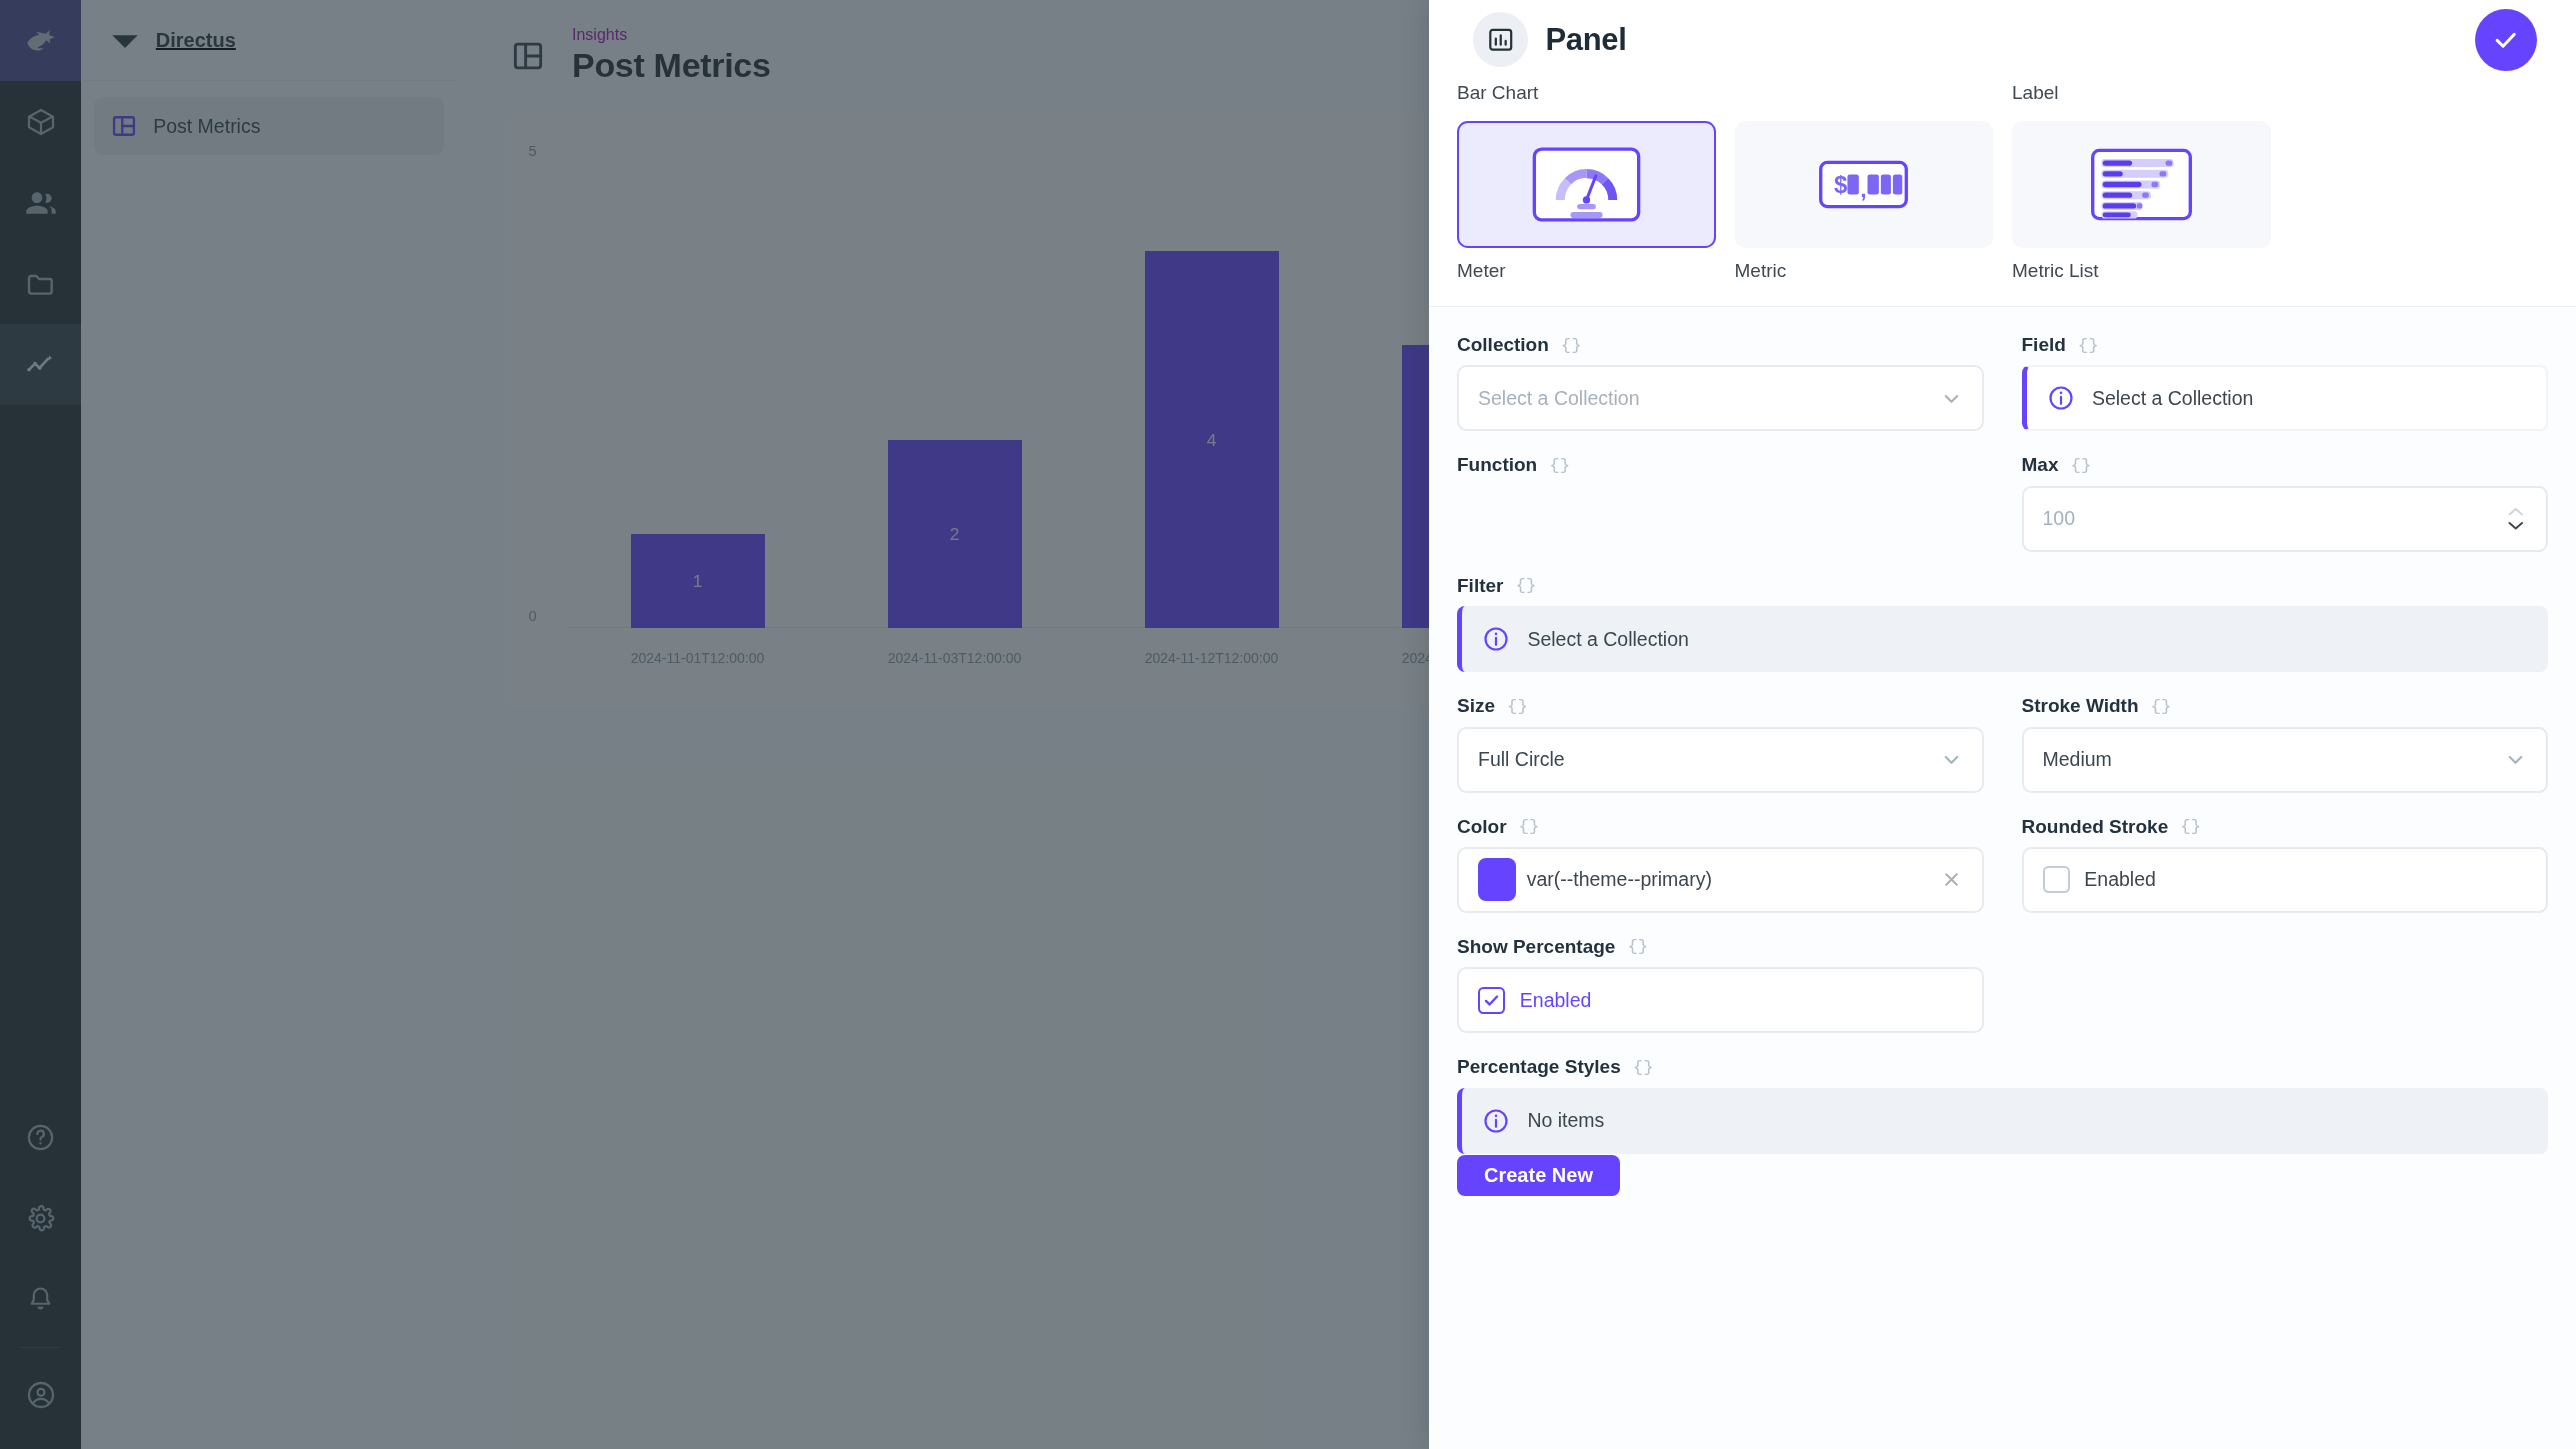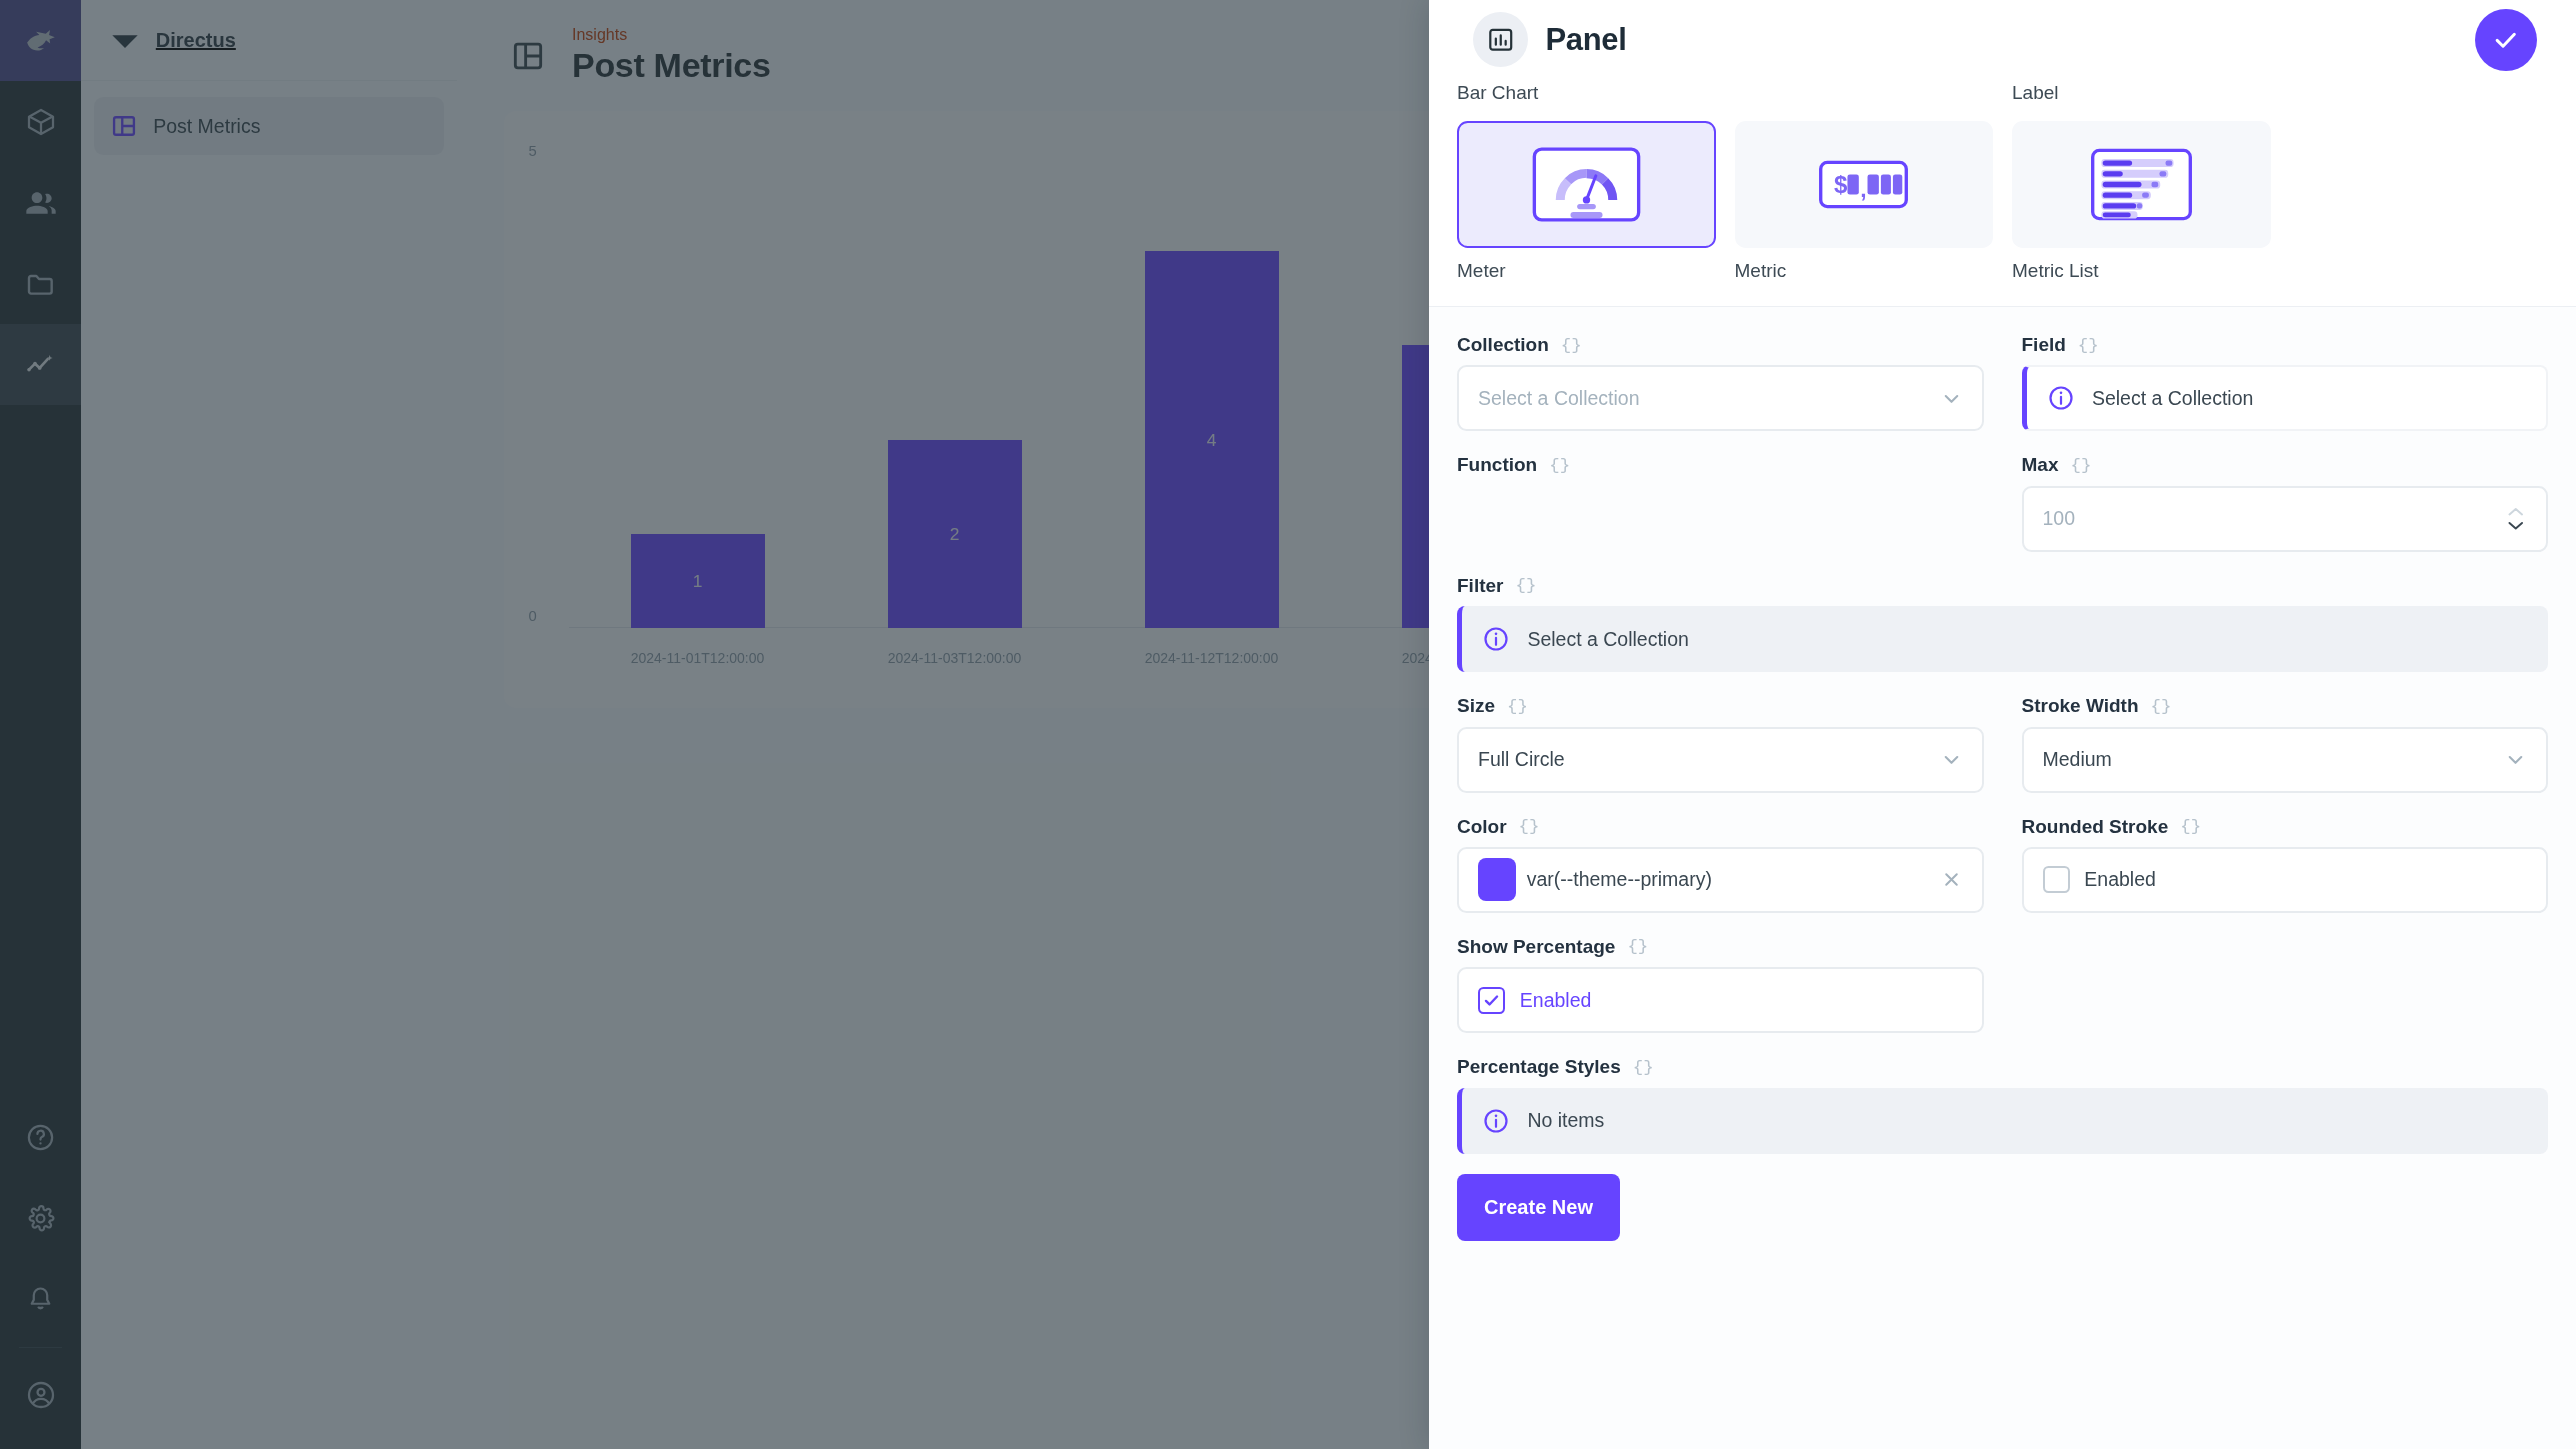--- a/index.html
+++ b/index.html
@@ -86,21 +86,21 @@
     display: flex; align-items: center;
     padding: 0 47px;
     gap: 20px;
   }
   #page-icon-box {
     width: 48px; height: 48px; flex: 0 0 48px;
     display: flex; align-items: center; justify-content: center;
     color: #37474f;
   }
   #title-stack { display: flex; flex-direction: column; gap: 1.3px; }
-  #breadcrumb { font-size: 16px; color: #c2410c; }
+  #breadcrumb { font-size: 16px; color: #a21caf; }
   #page-title { font-size: 34px; font-weight: 700; color: #263238; letter-spacing: -0.3px; }
   #header-spacer { flex: 1 1 auto; }
   #close-button {
     width: 70px; height: 70px; border-radius: 50%;
     background: #eceff4;
     display: flex; align-items: center; justify-content: center;
     color: #37474f;
     border: none; cursor: pointer;
     margin-right: 20px;
   }
@@ -311,22 +311,22 @@
     border: 2.7px solid #c3ccd4;
     background: #ffffff;
     display: flex; align-items: center; justify-content: center;
   }
   .cbox.checked { border-color: #6644ff; }
   .cbox svg { width: 19px; height: 19px; color: #6644ff; }
   .cbox-label { font-size: 19.5px; color: #3a4751; }
   .cbox-label.on { color: #6644ff; }
 
   .primary-button {
-    margin-top: 20px;
-    height: 67px;
+    margin-top: 1px;
+    height: 41px;
     min-width: 156px;
     padding: 0 27px;
     border: none; border-radius: 8px;
     background: #6644ff;
     color: #ffffff;
     font-size: 20px; font-weight: 700;
     font-family: "Liberation Sans", sans-serif;
     display: inline-flex; align-items: center; justify-content: center;
     cursor: pointer;
   }

